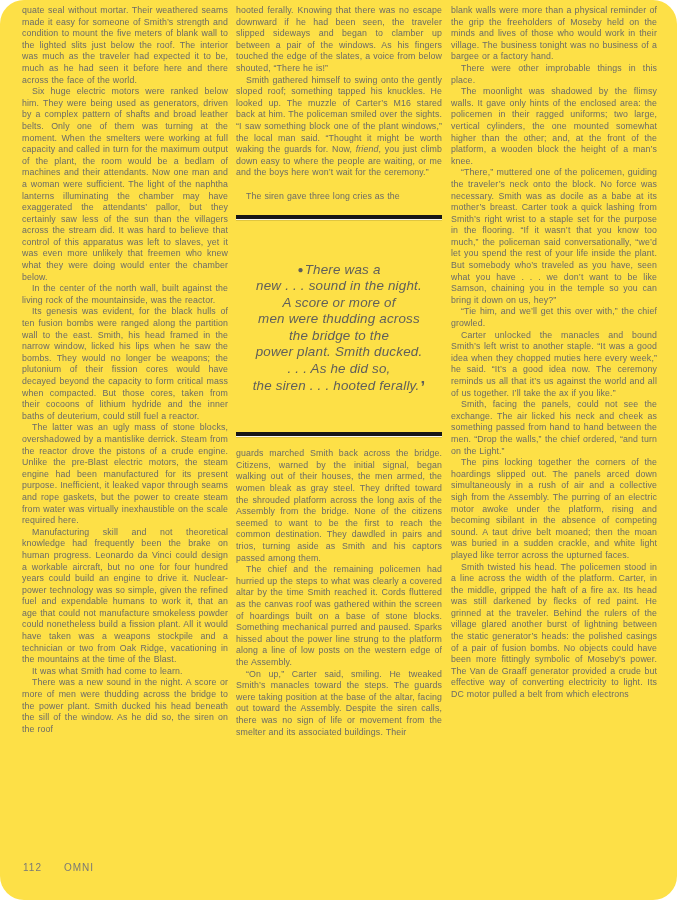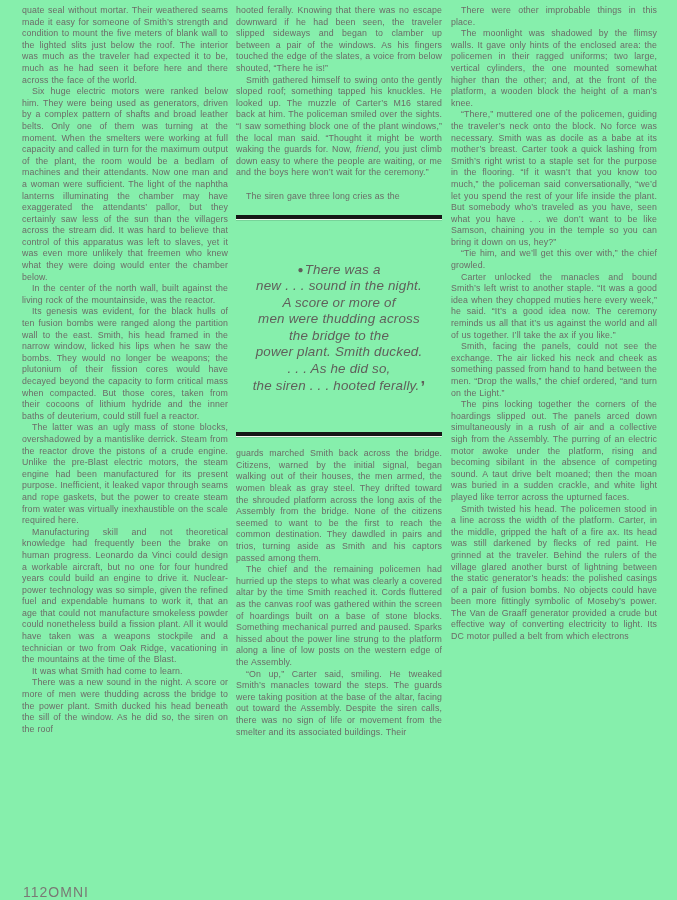--- a/index.html
+++ b/index.html
@@ -1,22 +1,23 @@
 <!DOCTYPE html>
 <html lang="en"><head>
 <meta charset="utf-8">
 <style>
   html,body{margin:0;padding:0;}
   .page{
     position:relative;
     width:677px;height:900px;
-    background:#86efac;
+    background:#fde047;
     font-family:"Liberation Sans", sans-serif;
     color:#6c6b67;
     overflow:hidden;
+    border-radius:24px;
   }
   .col{
     position:absolute;top:5px;width:206px;height:882px;overflow:hidden;
   }
   #col-0{left:22px;}
   #col-1{left:236px;}
   #col-2{left:451px;}
   .bp{
     margin:0;
     font-size:8.8px;
@@ -50,23 +51,23 @@
   }
   .qc{
     font-style:normal;
     font-weight:bold;
     font-size:17px;
     line-height:0;
     vertical-align:-3px;
     margin-left:1px;
   }
   .footer{
-    position:absolute;left:23px;top:884px;
-    display:flex;
-    font-size:14px;letter-spacing:1px;color:#7a7975;
+    position:absolute;left:23px;top:862px;
+    display:flex;gap:22px;
+    font-size:10px;letter-spacing:1px;color:#7a7975;
   }
 </style>
 </head>
 <body>
 
 <div class="page">
   <div class="col" id="col-0">
       <p class="bp">quate seal without mortar. Their weathered seams made it easy for someone of Smith’s strength and condition to mount the five meters of blank wall to the lighted slits just below the roof. The interior was much as the traveler had expected it to be, much as he had seen it before here and there across the face of the world.</p>
       <p class="bp ind">Six huge electric motors were ranked below him. They were being used as generators, driven by a complex pattern of shafts and broad leather belts. Only one of them was turning at the moment. When the smelters were working at full capacity and called in turn for the maximum output of the plant, the room would be a bedlam of machines and their attendants. Now one man and a woman were sufficient. The light of the naphtha lanterns illuminating the chamber may have exaggerated the attendants’ pallor, but they certainly saw less of the sun than the villagers across the stream did. It was hard to believe that control of this apparatus was left to slaves, yet it was even more unlikely that freemen who knew what they were doing would enter the chamber below.</p>
       <p class="bp ind">In the center of the north wall, built against the living rock of the mountainside, was the reactor.</p>
@@ -81,20 +82,21 @@
       <p class="bp ind">Smith gathered himself to swing onto the gently sloped roof; something tapped his knuckles. He looked up. The muzzle of Carter’s M16 stared back at him. The policeman smiled over the sights. “I saw something block one of the plant windows,” the local man said. “Thought it might be worth waking the guards for. Now, <em>friend</em>, you just climb down easy to where the people are waiting, or me and the boys here won’t wait for the ceremony.”</p>
       <p class="bp ind gap">The siren gave three long cries as the</p>
       <div class="rule"></div>
       <div class="pquote"><span class="qo">●</span>There was a<br>new . . . sound in the night.<br>A score or more of<br>men were thudding across<br>the bridge to the<br>power plant. Smith ducked.<br>. . . As he did so,<br>the siren . . . hooted ferally.<span class="qc">’</span></div>
       <div class="rule"></div>
       <p class="bp gap">guards marched Smith back across the bridge. Citizens, warned by the initial signal, began walking out of their houses, the men armed, the women bleak as gray steel. They drifted toward the shrouded platform across the long axis of the Assembly from the bridge. None of the citizens seemed to want to be the first to reach the common destination. They dawdled in pairs and trios, turning aside as Smith and his captors passed among them.</p>
       <p class="bp ind">The chief and the remaining policemen had hurried up the steps to what was clearly a covered altar by the time Smith reached it. Cords fluttered as the canvas roof was gathered within the screen of hoardings built on a base of stone blocks. Something mechanical purred and paused. Sparks hissed about the power line strung to the platform along a line of low posts on the western edge of the Assembly.</p>
       <p class="bp ind">“On up,” Carter said, smiling. He tweaked Smith’s manacles toward the steps. The guards were taking position at the base of the altar, facing out toward the Assembly. Despite the siren calls, there was no sign of life or movement from the smelter and its associated buildings. Their</p>
     </div>
   <div class="col" id="col-2">
+      <p class="bp">blank walls were more than a physical reminder of the grip the freeholders of Moseby held on the minds and lives of those who would work in their village. The business tonight was no business of a bargee or a factory hand.</p>
       <p class="bp ind">There were other improbable things in this place.</p>
       <p class="bp ind">The moonlight was shadowed by the flimsy walls. It gave only hints of the enclosed area: the policemen in their ragged uniforms; two large, vertical cylinders, the one mounted somewhat higher than the other; and, at the front of the platform, a wooden block the height of a man’s knee.</p>
       <p class="bp ind">“There,” muttered one of the policemen, guiding the traveler’s neck onto the block. No force was necessary. Smith was as docile as a babe at its mother’s breast. Carter took a quick lashing from Smith’s right wrist to a staple set for the purpose in the flooring. “If it wasn’t that you know too much,” the policeman said conversationally, “we’d let you spend the rest of your life inside the plant. But somebody who’s traveled as you have, seen what you have . . . we don’t want to be like Samson, chaining you in the temple so you can bring it down on us, hey?”</p>
       <p class="bp ind">“Tie him, and we’ll get this over with,” the chief growled.</p>
       <p class="bp ind">Carter unlocked the manacles and bound Smith’s left wrist to another staple. “It was a good idea when they chopped muties here every week,” he said. “It’s a good idea now. The ceremony reminds us all that it’s us against the world and all of us together. I’ll take the ax if you like.”</p>
       <p class="bp ind">Smith, facing the panels, could not see the exchange. The air licked his neck and cheek as something passed from hand to hand between the men. “Drop the walls,” the chief ordered, “and turn on the Light.”</p>
       <p class="bp ind">The pins locking together the corners of the hoardings slipped out. The panels arced down simultaneously in a rush of air and a collective sigh from the Assembly. The purring of an electric motor awoke under the platform, rising and becoming sibilant in the absence of competing sound. A taut drive belt moaned; then the moan was buried in a sudden crackle, and white light played like terror across the upturned faces.</p>
       <p class="bp ind">Smith twisted his head. The policemen stood in a line across the width of the platform. Carter, in the middle, gripped the haft of a fire ax. Its head was still darkened by flecks of red paint. He grinned at the traveler. Behind the rulers of the village glared another burst of lightning between the static generator’s heads: the polished casings of a pair of fusion bombs. No objects could have been more fittingly symbolic of Moseby’s power. The Van de Graaff generator provided a crude but effective way of converting electricity to light. Its DC motor pulled a belt from which electrons</p>
     </div>
   <div class="footer">

